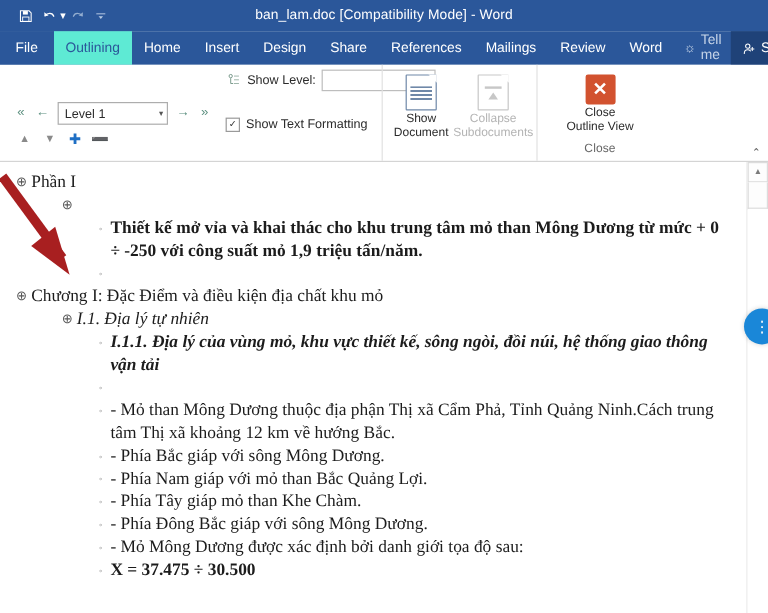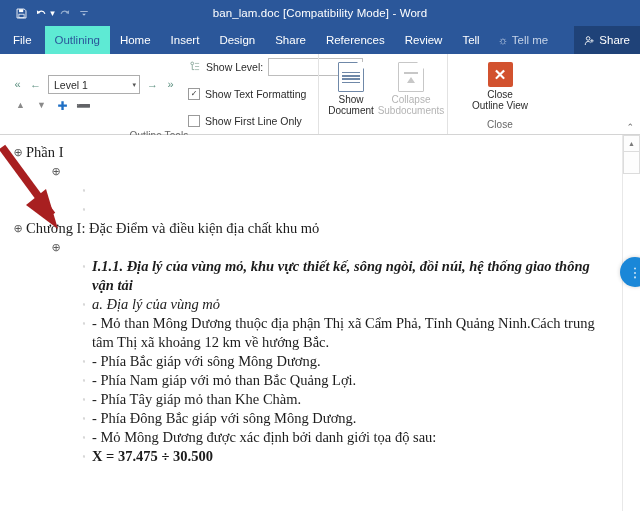--- a/index.html
+++ b/index.html
@@ -272,21 +272,21 @@
     font-size: 9px;
     line-height: 1;
   }
   .tiny-btn.grey { color: #8a8a8a; }
   .tiny-btn.blue { color: #1f6fc4; font-size: 12px; }
 
   .ot-right {
     display: flex;
     flex-direction: column;
     justify-content: center;
-    gap: 10px;
+    gap: 20px;
     padding-left: 4px;
   }
   .ot-line {
     display: flex;
     align-items: center;
     gap: 5px;
     height: 17px;
   }
   .ot-label {
     font-size: 10.5px;
@@ -570,22 +570,23 @@
   </div>
 
   <div class="tabstrip">
     <div class="tab file">File</div>
     <div class="tab active">Outlining</div>
     <div class="tab">Home</div>
     <div class="tab">Insert</div>
     <div class="tab">Design</div>
     <div class="tab">Share</div>
     <div class="tab">References</div>
+    <div class="tab">Mailings</div>
     <div class="tab">Review</div>
-    <div class="tab">Tell</div>
+    <div class="tab">Word</div>
     <div class="tellme">
       <span class="bulb">☼</span>
       <span>Tell me</span>
     </div>
     <div class="share">
       <svg width="11" height="11" viewBox="0 0 16 16" aria-hidden="true">
         <circle cx="6" cy="5" r="2.6" fill="none" stroke="#ffffff" stroke-width="1.3"></circle>
         <path d="M1.8 14c0-3 2-4.6 4.2-4.6 1.3 0 2.4.5 3.2 1.4" fill="none" stroke="#ffffff" stroke-width="1.3" stroke-linecap="round"></path>
         <path d="M11.5 6.5v4 M9.5 8.5h4" stroke="#ffffff" stroke-width="1.2" stroke-linecap="round"></path>
       </svg>
@@ -688,39 +689,40 @@
     <div class="page" id="outline-page">
         <div class="oline lvl1">
           <div class="marker">⊕</div>
           <div class="otext t-reg">Phần I</div>
         </div>
         <div class="oline lvl2">
           <div class="marker">⊕</div>
         </div>
         <div class="oline lvl3">
           <div class="marker sm">◦</div>
+          <div class="otext t-bold">Thiết kế mở vỉa và khai thác cho khu trung tâm mỏ than Mông Dương từ mức + 0 ÷ -250 với công suất mỏ 1,9 triệu tấn/năm.</div>
         </div>
         <div class="oline lvl3">
           <div class="marker sm">◦</div>
           <div class="otext t-reg spacer-line"></div>
         </div>
         <div class="oline lvl1">
           <div class="marker">⊕</div>
           <div class="otext t-reg">Chương I: Đặc Điểm và điều kiện địa chất khu mỏ</div>
         </div>
         <div class="oline lvl2">
           <div class="marker">⊕</div>
+          <div class="otext t-ital">I.1. Địa lý tự  nhiên</div>
         </div>
         <div class="oline lvl3">
           <div class="marker sm">◦</div>
           <div class="otext t-bi">I.1.1. Địa lý của vùng mỏ, khu vực thiết kế, sông ngòi, đồi núi, hệ thống giao thông vận tải</div>
         </div>
         <div class="oline lvl3">
           <div class="marker sm">◦</div>
-          <div class="otext t-ital">a. Địa lý của vùng mỏ</div>
         </div>
         <div class="oline lvl3">
           <div class="marker sm">◦</div>
           <div class="otext t-reg">- Mỏ than Mông Dương thuộc địa phận Thị xã Cẩm Phả, Tỉnh Quảng Ninh.Cách trung tâm Thị xã khoảng 12 km về hướng Bắc.</div>
         </div>
         <div class="oline lvl3">
           <div class="marker sm">◦</div>
           <div class="otext t-reg">- Phía Bắc giáp với sông Mông Dương.</div>
         </div>
         <div class="oline lvl3">

